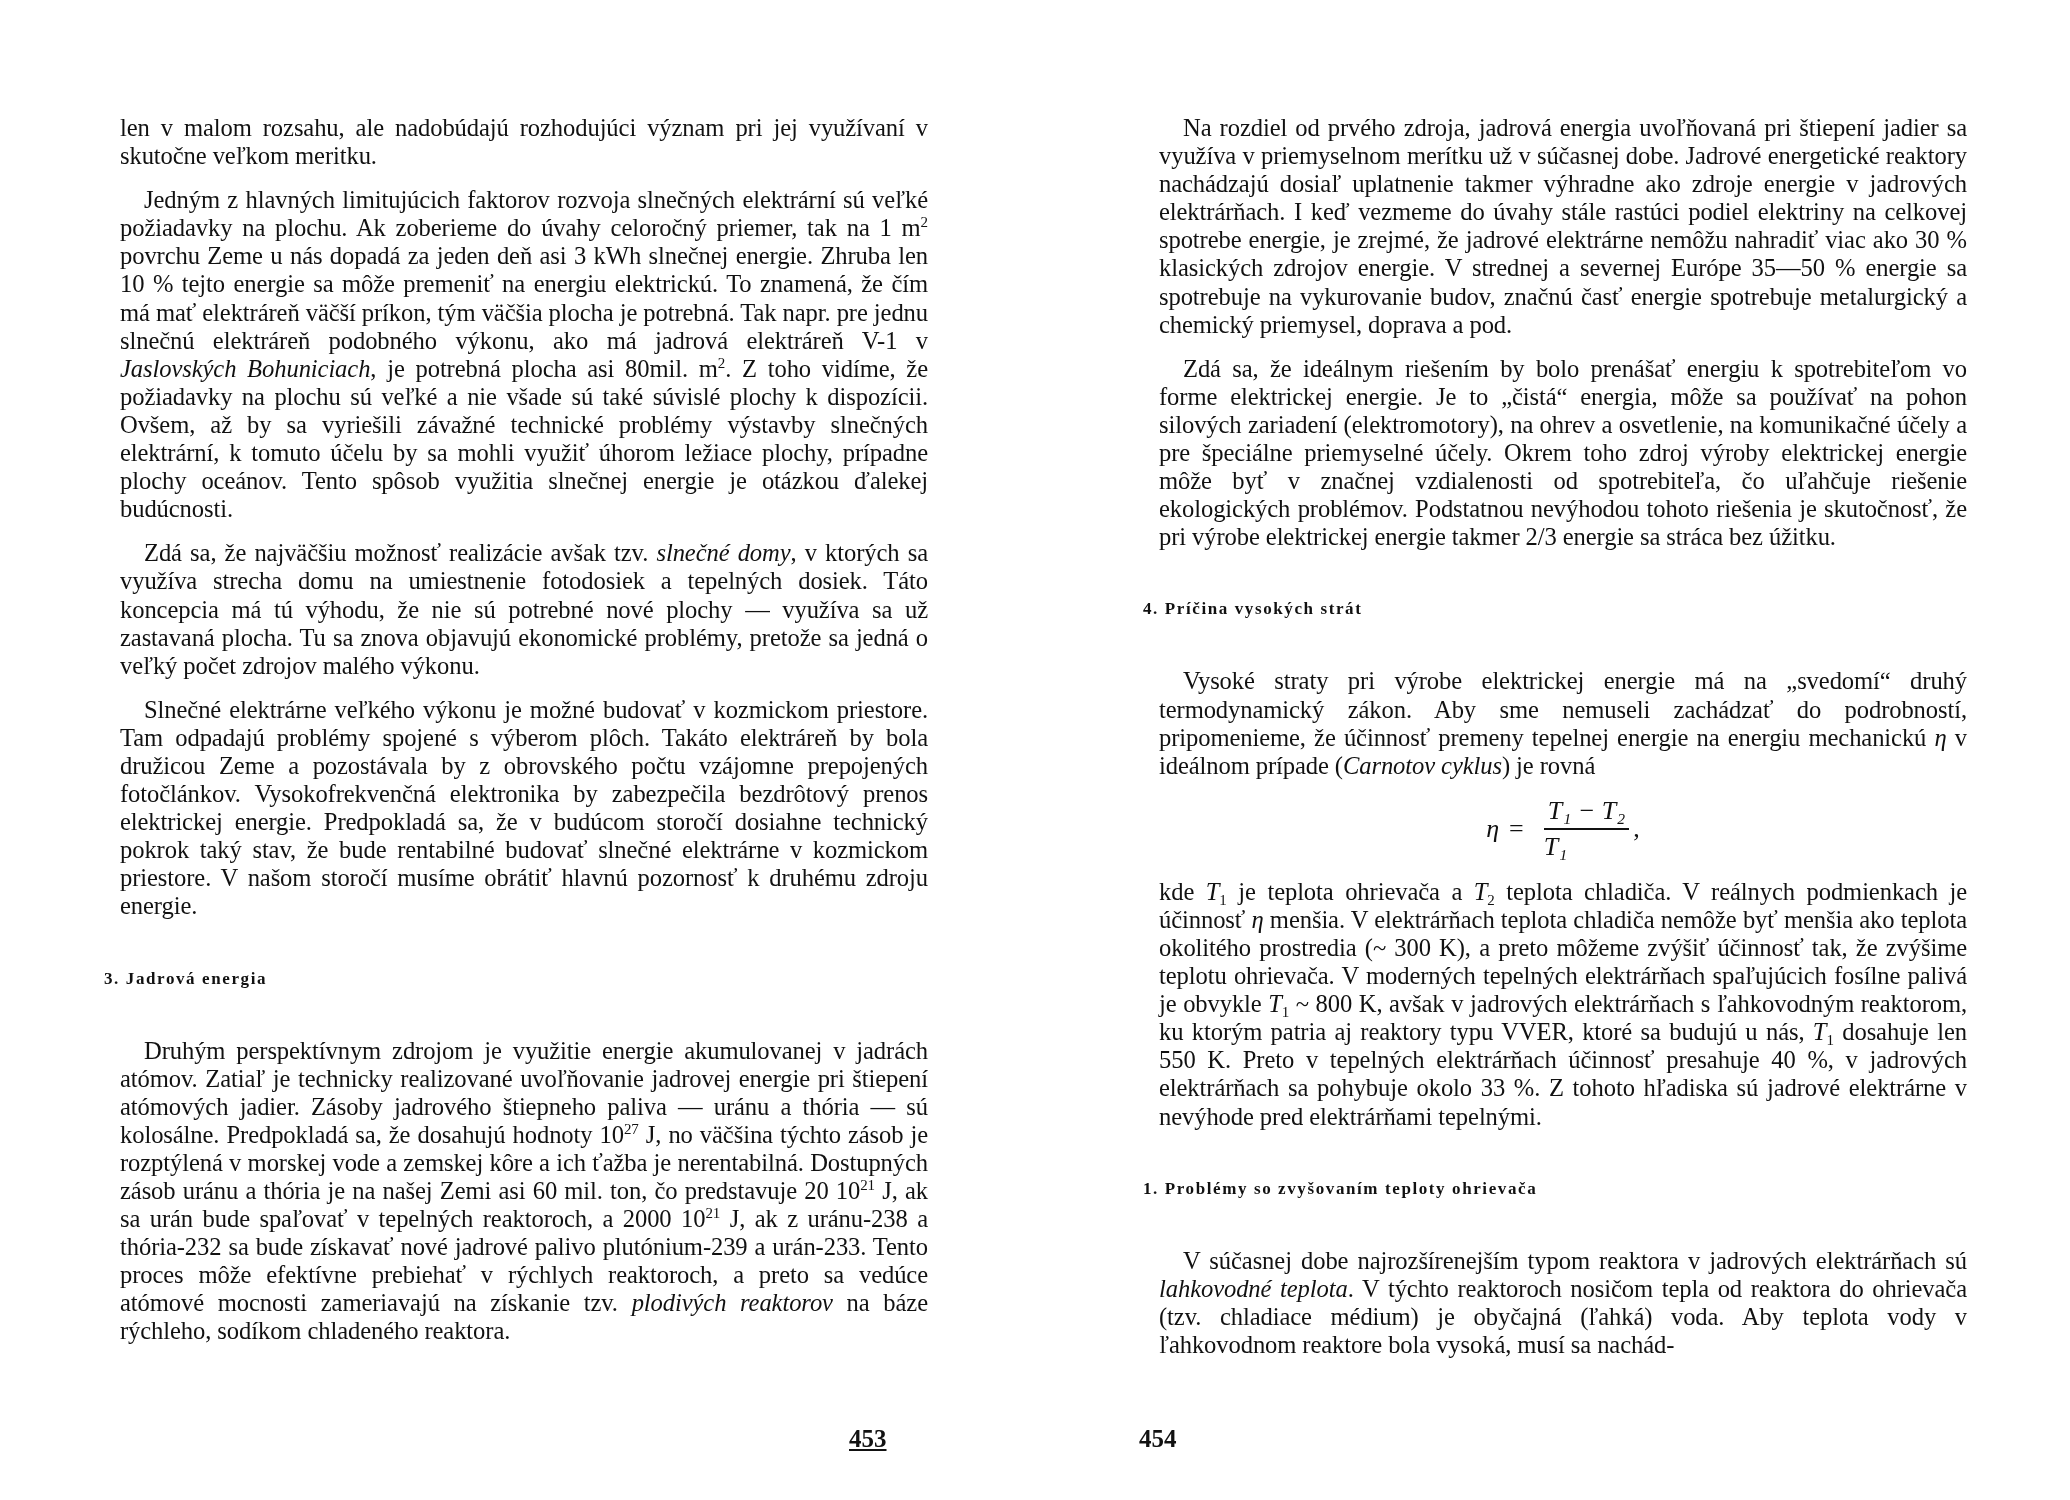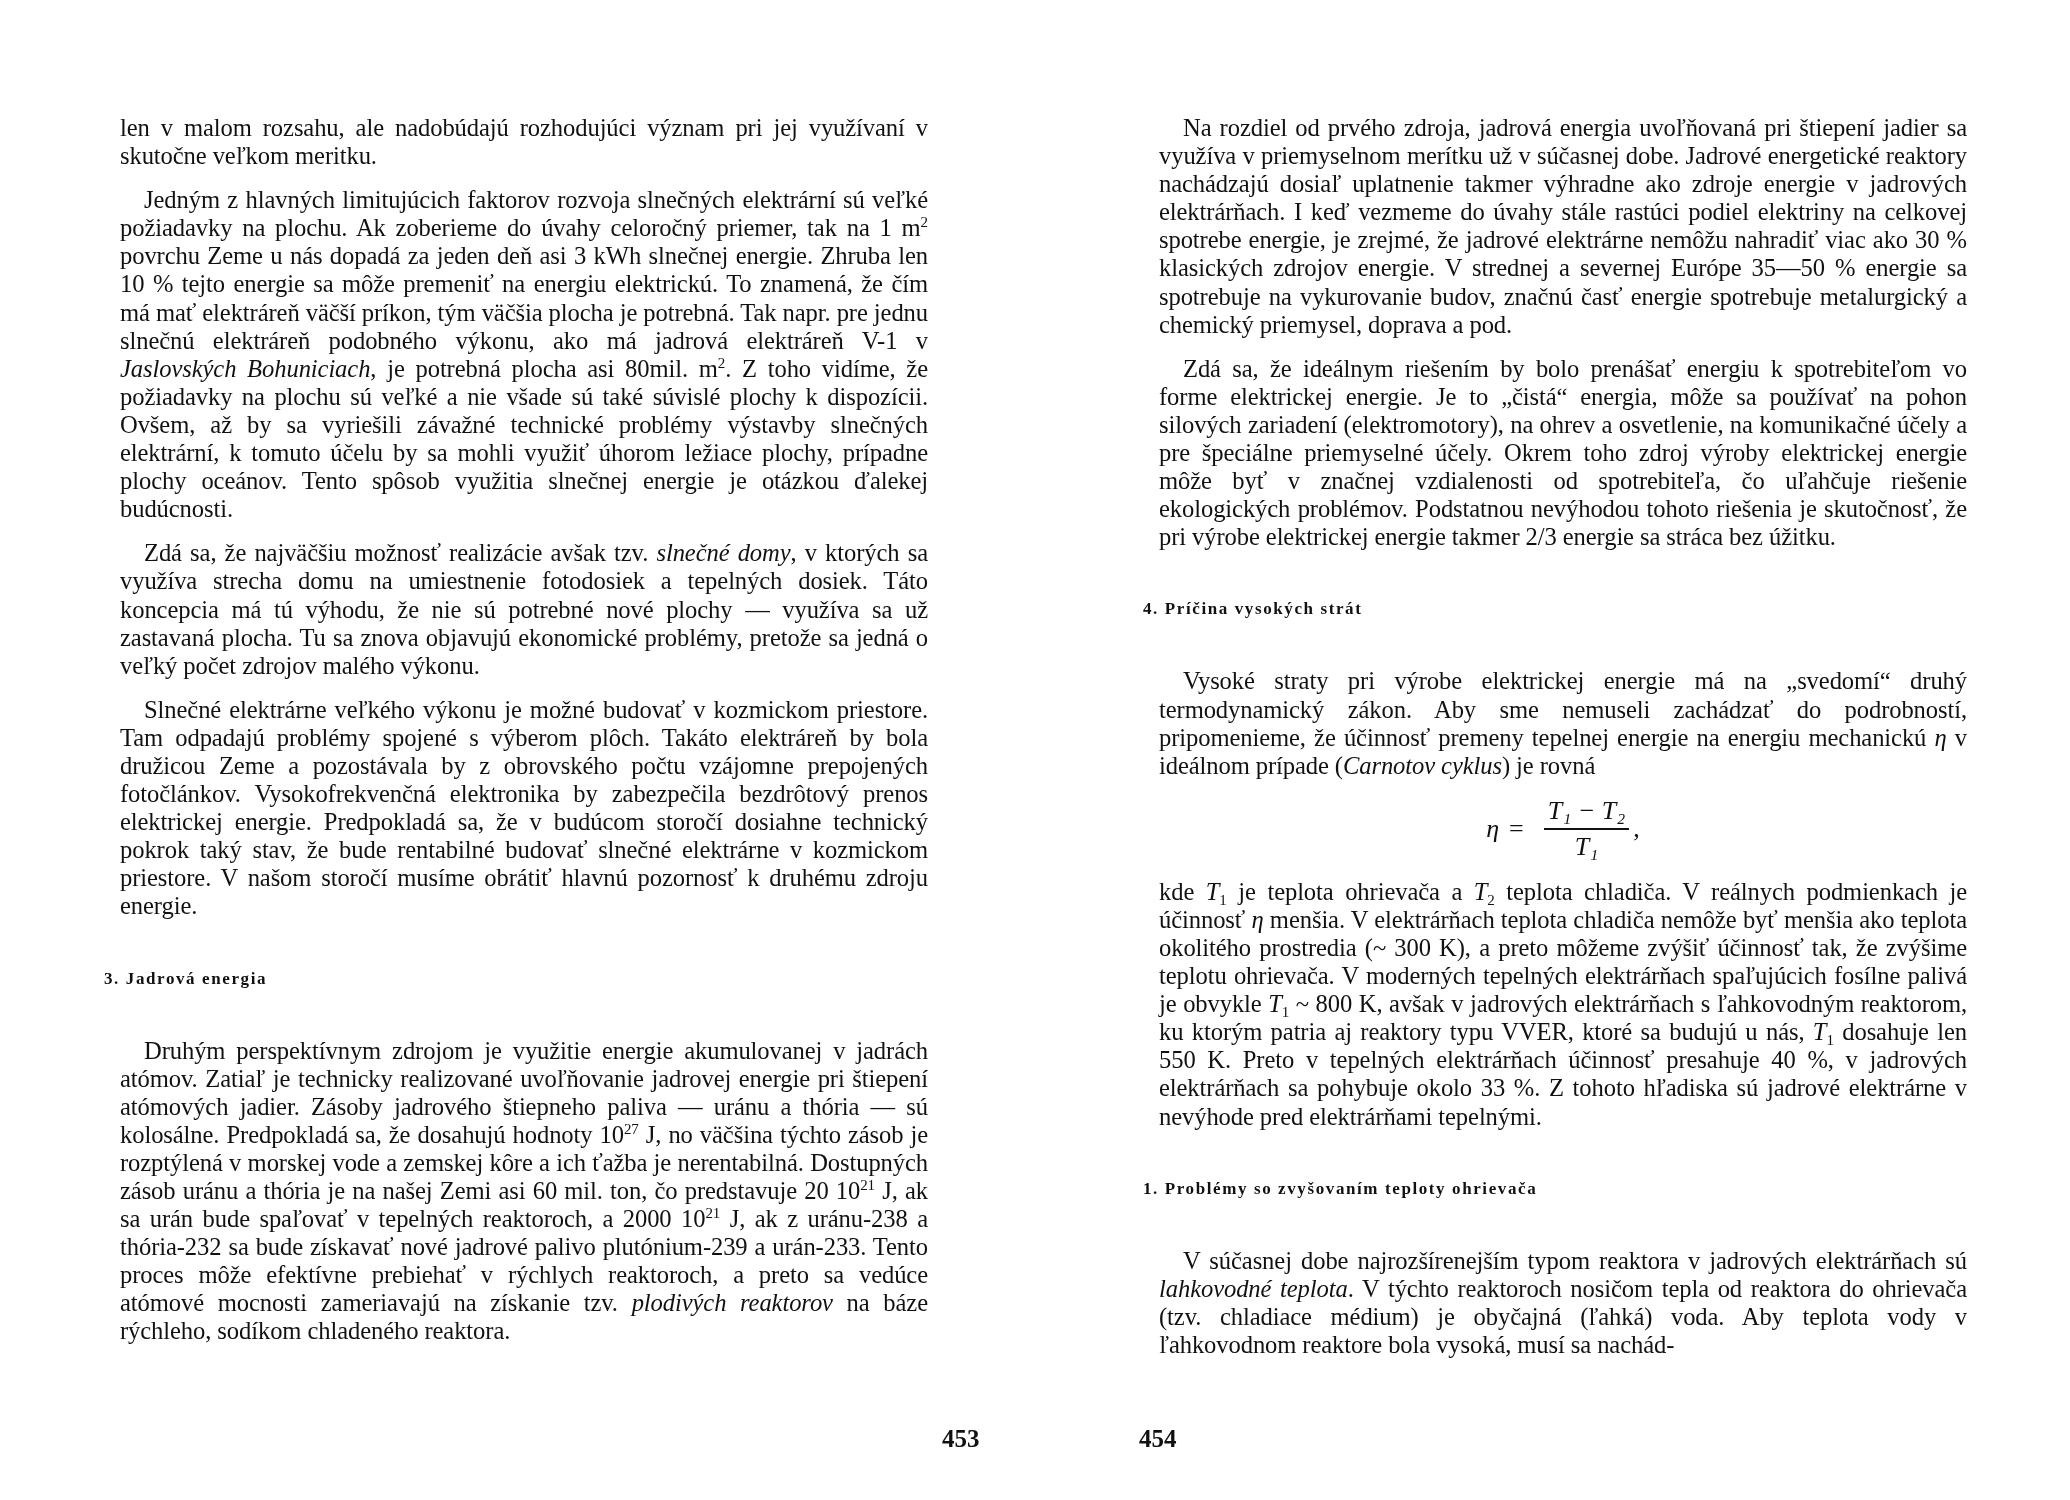--- a/index.html
+++ b/index.html
@@ -12,25 +12,25 @@
           text-indent: 24px; hyphens: manual; letter-spacing: -0.1px; }
   .para.noindent { text-indent: 0; }
   .heading { font-size: 17px; line-height: 28px; letter-spacing: 1.6px; margin: 0; }
   .gap-before-head { height: 28px; }
   .gap-after-head { height: 28px; }
   em { font-style: italic; }
   sup { font-size: 15px; line-height: 0; vertical-align: 9px; }
   sub { font-size: 15px; line-height: 0; vertical-align: -5px; }
   .formula { display: flex; justify-content: center; align-items: center; margin: 14px 0 12px 0;
              font-size: 26px; font-style: italic; }
-  .frac { display: inline-flex; flex-direction: column; align-items: center; margin: 0 4px 0 10px; }
+  .frac { display: inline-flex; flex-direction: column; align-items: flex-start; margin: 0 4px 0 10px; }
   .frac .num { padding: 0 4px 2px 4px; border-bottom: 2px solid #111; }
   .frac .den { padding-top: 2px; }
   .pagenum { position: absolute; top: 1425px; font-size: 25px; font-weight: bold; }
-  #pagenum-left { left: 942px; }
+  #pagenum-left { left: 849px; text-decoration: underline; }
   #pagenum-right { left: 1139px; }
 </style>
 </head>
 <body>
 
 <div id="page-left" class="page">
   <div>
       <p class="para noindent"><span>len v malom rozsahu, ale nadobúdajú rozhodujúci význam pri jej vy­užívaní v skutočne veľkom meritku.</span></p>
       <p class="para"><span>Jedným z hlavných limitujúcich faktorov rozvoja slnečných elektrární sú veľké požiadavky na plochu. Ak zoberieme do úvahy celoročný prie­mer, tak na 1 m</span><sup>2</sup><span> povrchu Zeme u nás dopadá za jeden deň asi 3 kWh slnečnej energie. Zhruba len 10 % tejto energie sa môže premeniť na energiu elektrickú. To znamená, že čím má mať elektráreň väčší príkon, tým väčšia plocha je potrebná. Tak napr. pre jednu slnečnú elektráreň podobného výkonu, ako má jadrová elektráreň V-1 v </span><em>Jaslovských Bohu­niciach</em><span>, je potrebná plocha asi 80mil. m</span><sup>2</sup><span>. Z toho vidíme, že požiadavky na plochu sú veľké a nie všade sú také súvislé plochy k dispozícii. Ovšem, až by sa vyriešili závažné technické problémy výstavby slnečných elektrární, k tomuto účelu by sa mohli využiť úhorom ležiace plochy, prípadne plochy oceánov. Tento spôsob využitia slnečnej energie je otázkou ďalekej budúcnosti.</span></p>
       <p class="para"><span>Zdá sa, že najväčšiu možnosť realizácie avšak tzv. </span><em>slnečné domy</em><span>, v ktorých sa využíva strecha domu na umiestnenie fotodosiek a tepel­ných dosiek. Táto koncepcia má tú výhodu, že nie sú potrebné nové plochy — využíva sa už zastavaná plocha. Tu sa znova objavujú eko­nomické problémy, pretože sa jedná o veľký počet zdrojov malého vý­konu.</span></p>

